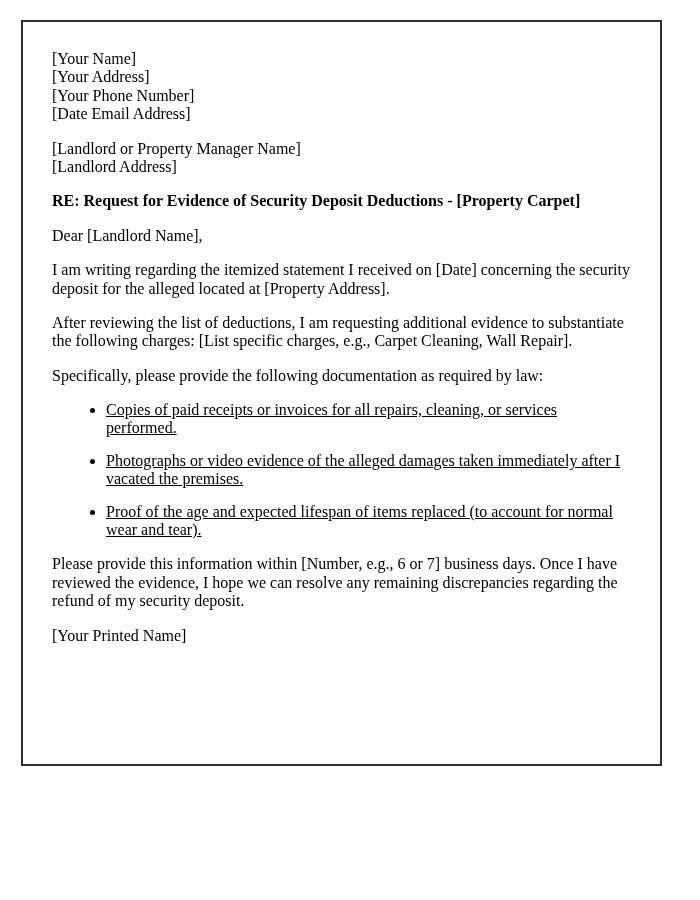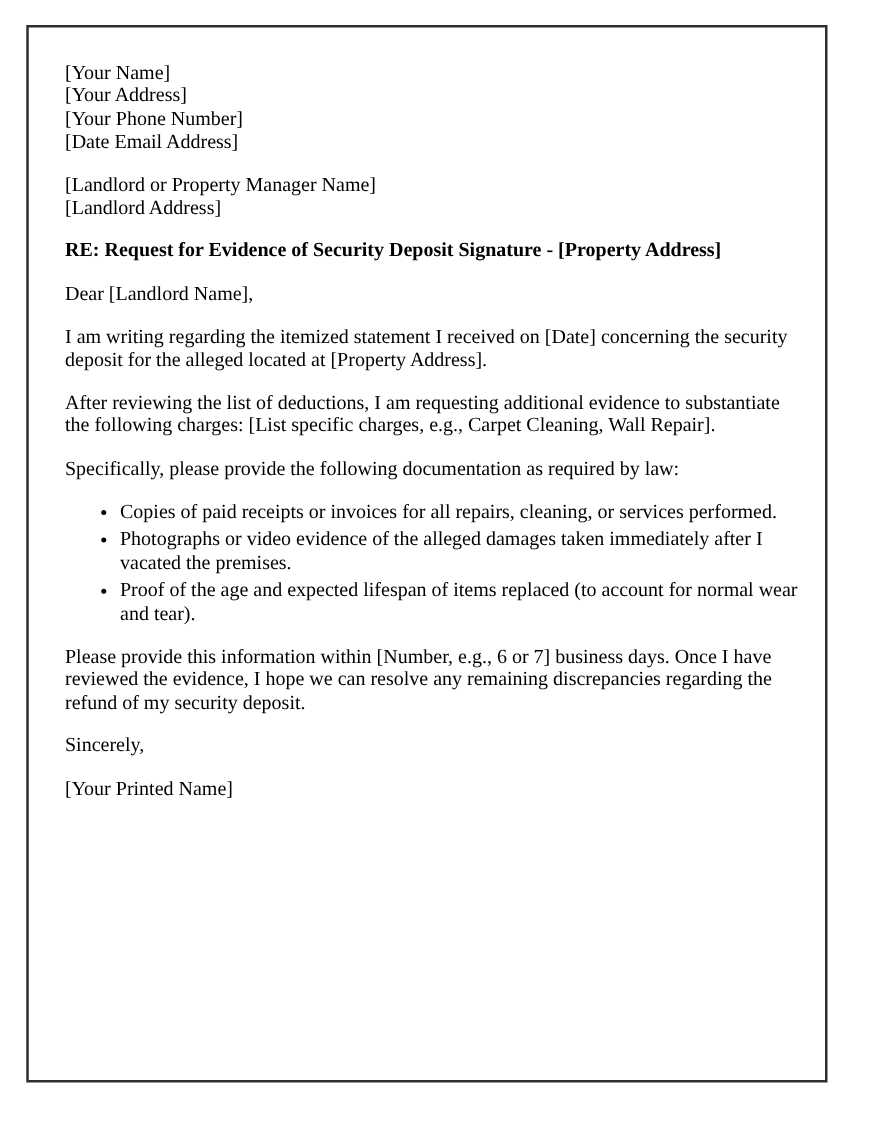--- a/index.html
+++ b/index.html
@@ -12,77 +12,77 @@
     height: 900px;
     position: relative;
     font-family: "Liberation Serif", "DejaVu Serif", serif;
     color: #000000;
   }
   .page {
     position: absolute;
     left: 21px;
     top: 20px;
     width: 641px;
-    height: 846px;
+    height: 746px;
     box-sizing: border-box;
     background: #ffffff;
     border: 2px solid #2e2e2e;
     padding: 12px 18px 20px 29px;
     font-size: 16px;
     line-height: 1.15;
     overflow: hidden;
   }
   .page p {
     margin: 16px 0;
   }
   .subject {
     font-weight: bold;
   }
   ul.evidence {
     margin: 16px 0;
     padding-left: 40px;
   }
   ul.evidence li {
-    margin: 4px;
+    margin: 14px;
+    text-decoration: underline;
   }
 </style>
 </head>
 <body>
 
 <div class="page">
 
   <p>
     <span>[Your Name]</span><br>
     <span>[Your Address]</span><br>
     <span>[Your Phone Number]</span><br>
     <span>[Date Email Address]</span>
   </p>
 
 
   <p>
     <span>[Landlord or Property Manager Name]</span><br>
     <span>[Landlord Address]</span>
   </p>
 
-  <p class="subject">RE: Request for Evidence of Security Deposit Signature - [Property Address]</p>
+  <p class="subject">RE: Request for Evidence of Security Deposit Deductions - [Property Carpet]</p>
 
   <p>Dear [Landlord Name],</p>
 
   <p>I am writing regarding the itemized statement I received on [Date] concerning the security deposit for the alleged located at [Property Address].</p>
 
   <p>After reviewing the list of deductions, I am requesting additional evidence to substantiate the following charges: [List specific charges, e.g., Carpet Cleaning, Wall Repair].</p>
 
   <p>Specifically, please provide the following documentation as required by law:</p>
 
   <ul class="evidence">
     <li>Copies of paid receipts or invoices for all repairs, cleaning, or services performed.</li>
     <li>Photographs or video evidence of the alleged damages taken immediately after I vacated the premises.</li>
     <li>Proof of the age and expected lifespan of items replaced (to account for normal wear and tear).</li>
   </ul>
 
   <p>Please provide this information within [Number, e.g., 6 or 7] business days. Once I have reviewed the evidence, I hope we can resolve any remaining discrepancies regarding the refund of my security deposit.</p>
 
-  <p>Sincerely,</p>
 
 
   <p>[Your Printed Name]</p>
 
 </div>
 
 </body></html>

